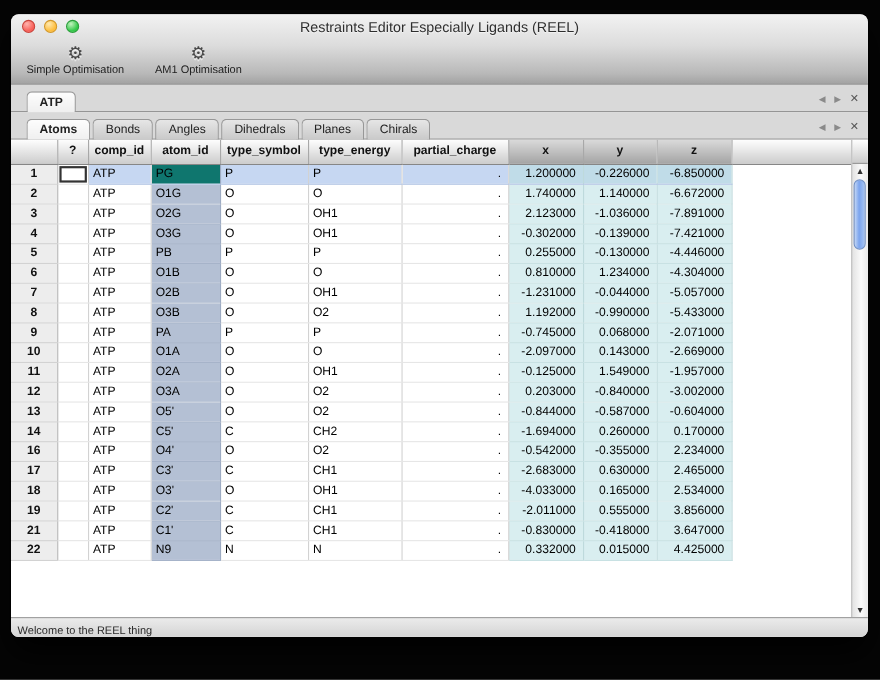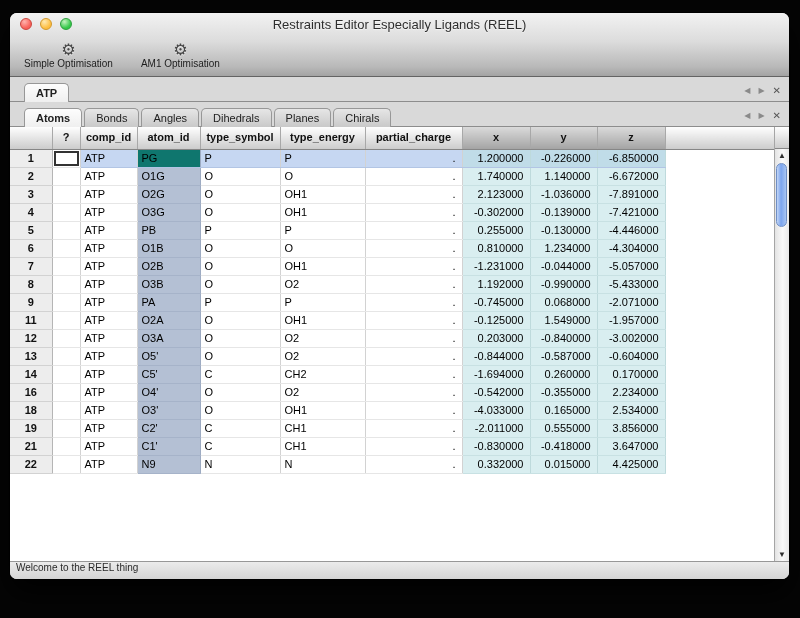--- a/index.html
+++ b/index.html
@@ -125,21 +125,21 @@
     position: absolute; top: 1px; left: 1px;
     width: 11px; height: 64px; border-radius: 6px;
     background: linear-gradient(90deg, #c2d6f6, #7ba4ee 45%, #a6c4f3);
     border: 1px solid #6f8fc6;
   }
   
   .statusbar {
     flex: none; height: 18px;
     background: linear-gradient(#ebebeb, #d4d4d4);
     border-top: 1px solid #979797;
-    display: flex; align-items: flex-start;
+    display: flex; align-items: flex-end;
     padding-left: 6px;
     font-size: 10px; color: #2a2a2a;
   }
 </style>
 </head>
 <body>
 
 <div class="window">
 
   <div class="chrome">
@@ -331,20 +331,33 @@
               <td class="cellc atomid">PA</td>
               <td class="cellc">P</td>
               <td class="cellc">P</td>
               <td class="cellc num">.</td>
               <td class="cellc num coord">-0.745000</td>
               <td class="cellc num coord">0.068000</td>
               <td class="cellc num coord">-2.071000</td>
               <td class="fillcell"></td>
             </tr>
             <tr class="">
+              <td class="rowhead">10</td>
+              <td class="qcell"></td>
+              <td class="cellc">ATP</td>
+              <td class="cellc atomid">O1A</td>
+              <td class="cellc">O</td>
+              <td class="cellc">O</td>
+              <td class="cellc num">.</td>
+              <td class="cellc num coord">-2.097000</td>
+              <td class="cellc num coord">0.143000</td>
+              <td class="cellc num coord">-2.669000</td>
+              <td class="fillcell"></td>
+            </tr>
+            <tr class="">
               <td class="rowhead">11</td>
               <td class="qcell"></td>
               <td class="cellc">ATP</td>
               <td class="cellc atomid">O2A</td>
               <td class="cellc">O</td>
               <td class="cellc">OH1</td>
               <td class="cellc num">.</td>
               <td class="cellc num coord">-0.125000</td>
               <td class="cellc num coord">1.549000</td>
               <td class="cellc num coord">-1.957000</td>
@@ -393,20 +406,33 @@
               <td class="rowhead">16</td>
               <td class="qcell"></td>
               <td class="cellc">ATP</td>
               <td class="cellc atomid">O4'</td>
               <td class="cellc">O</td>
               <td class="cellc">O2</td>
               <td class="cellc num">.</td>
               <td class="cellc num coord">-0.542000</td>
               <td class="cellc num coord">-0.355000</td>
               <td class="cellc num coord">2.234000</td>
+              <td class="fillcell"></td>
+            </tr>
+            <tr class="">
+              <td class="rowhead">17</td>
+              <td class="qcell"></td>
+              <td class="cellc">ATP</td>
+              <td class="cellc atomid">C3'</td>
+              <td class="cellc">C</td>
+              <td class="cellc">CH1</td>
+              <td class="cellc num">.</td>
+              <td class="cellc num coord">-2.683000</td>
+              <td class="cellc num coord">0.630000</td>
+              <td class="cellc num coord">2.465000</td>
               <td class="fillcell"></td>
             </tr>
             <tr class="">
               <td class="rowhead">18</td>
               <td class="qcell"></td>
               <td class="cellc">ATP</td>
               <td class="cellc atomid">O3'</td>
               <td class="cellc">O</td>
               <td class="cellc">OH1</td>
               <td class="cellc num">.</td>

